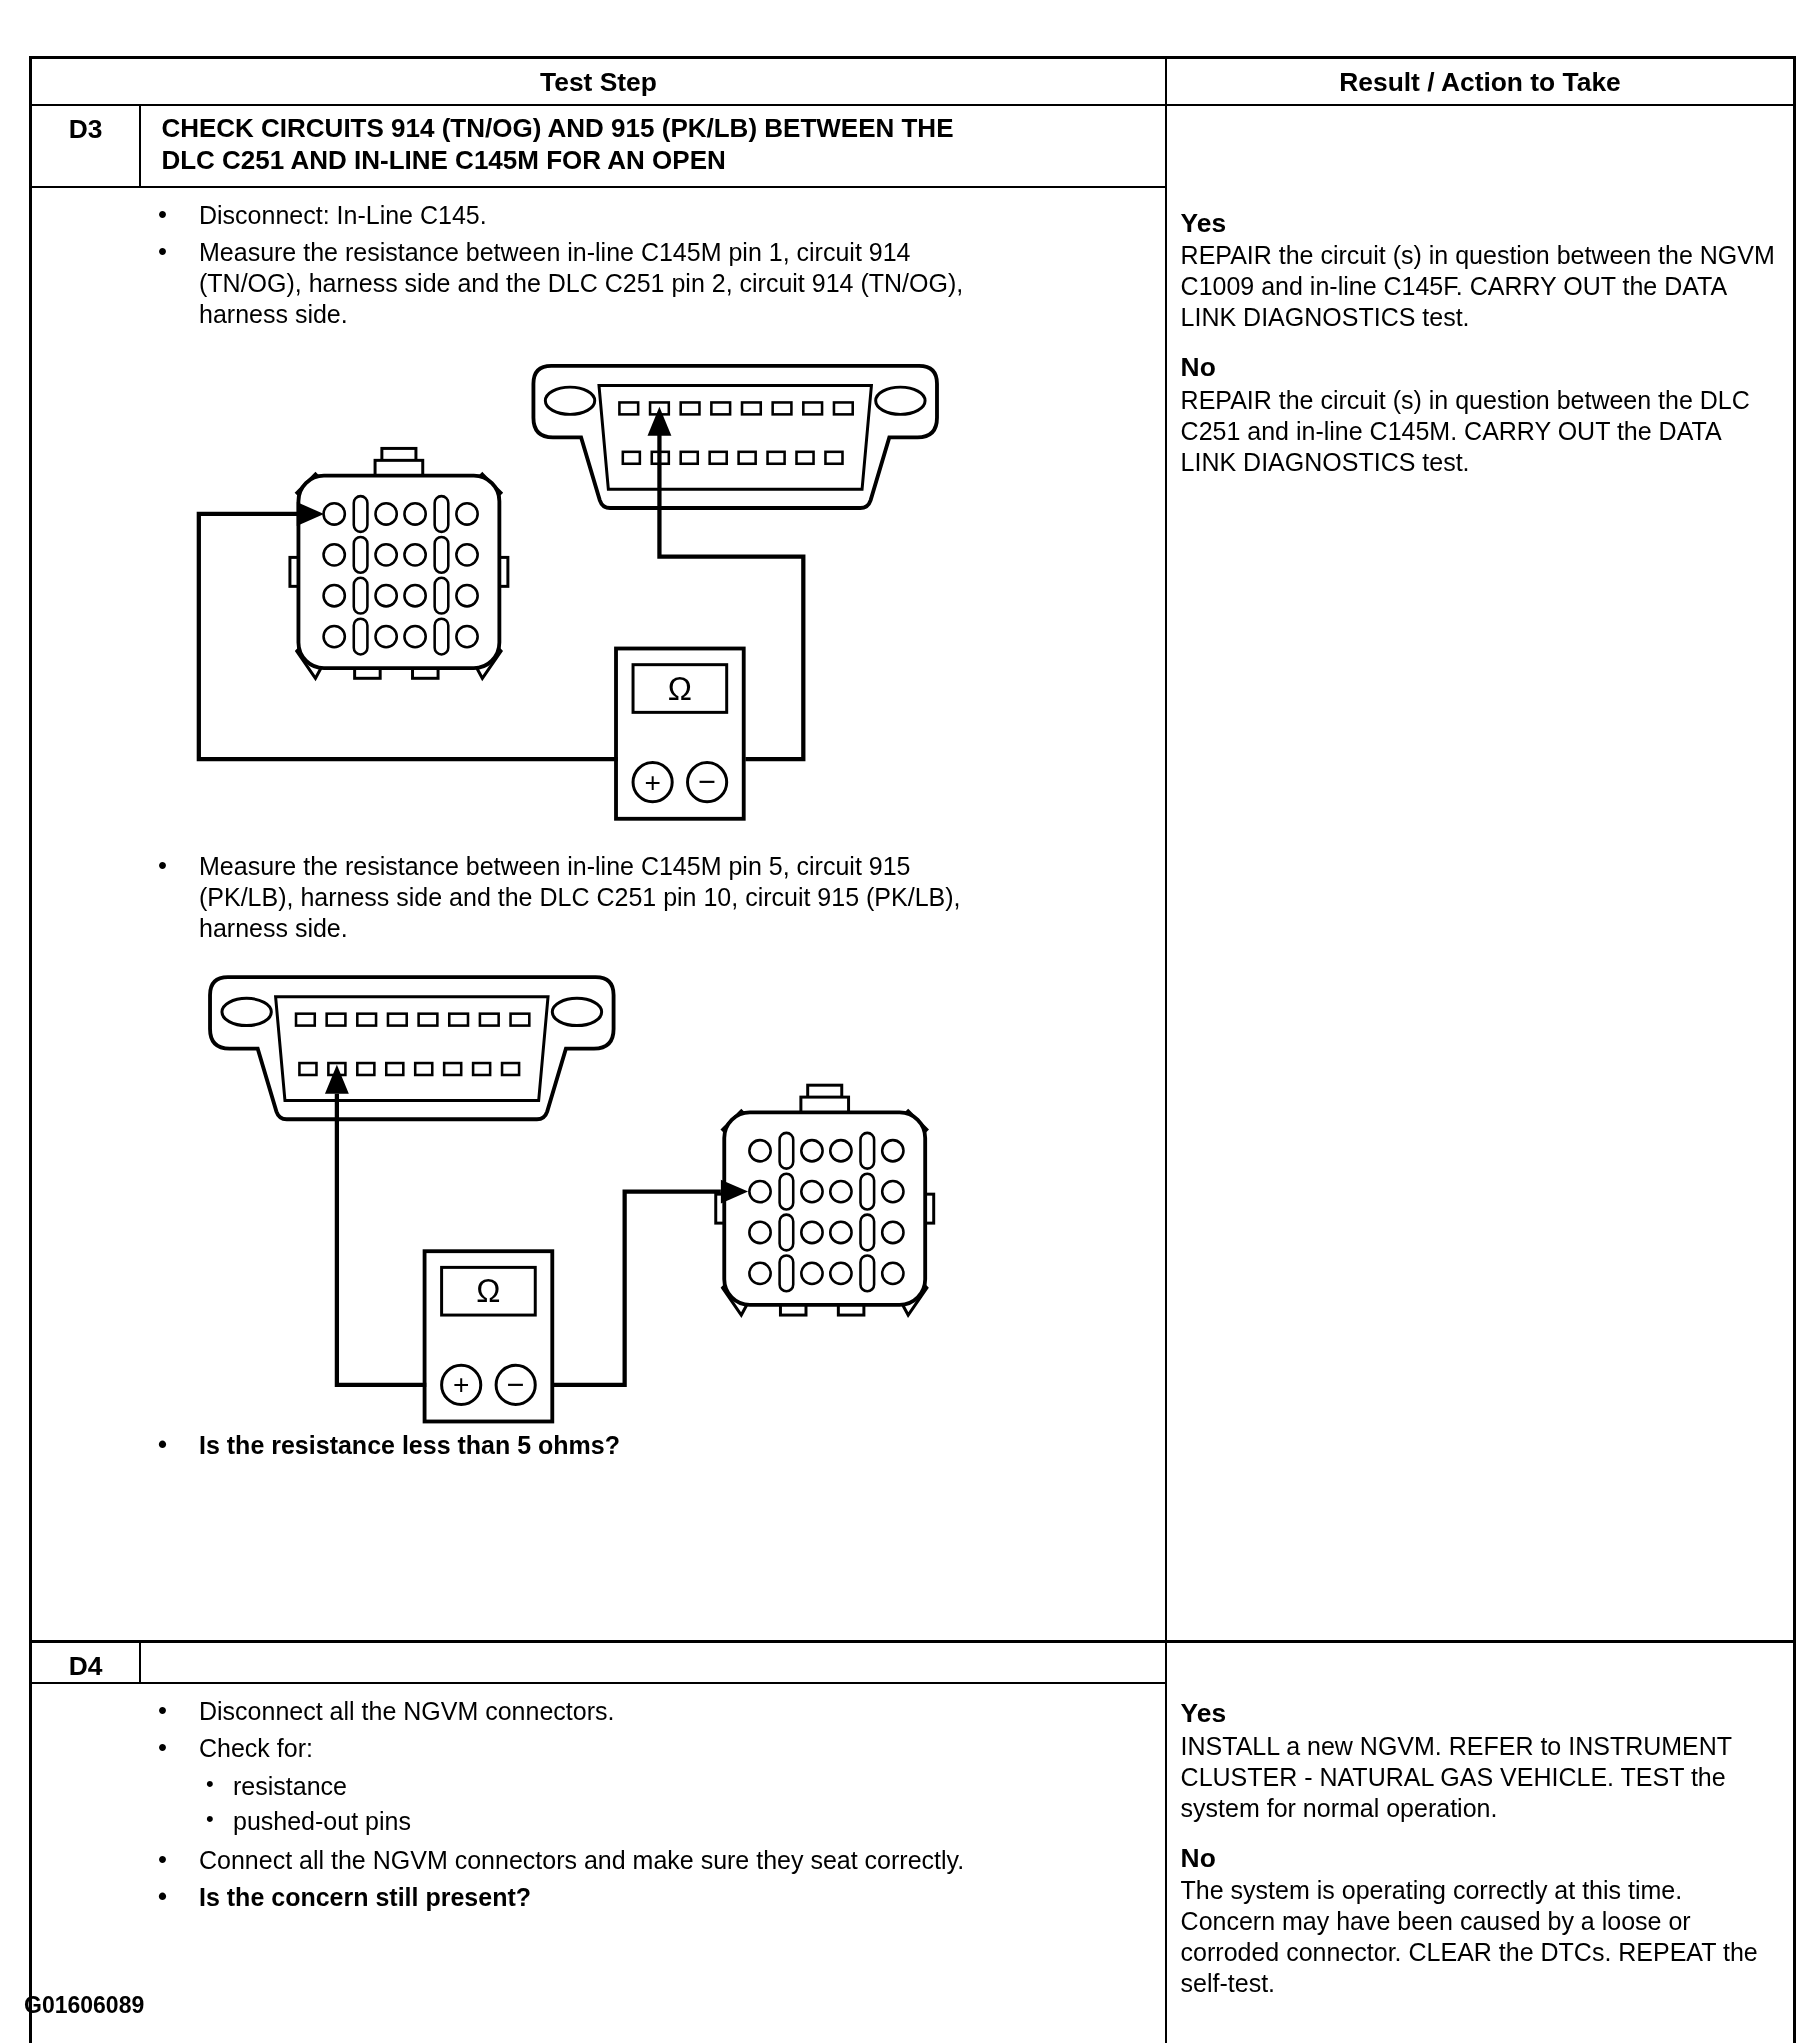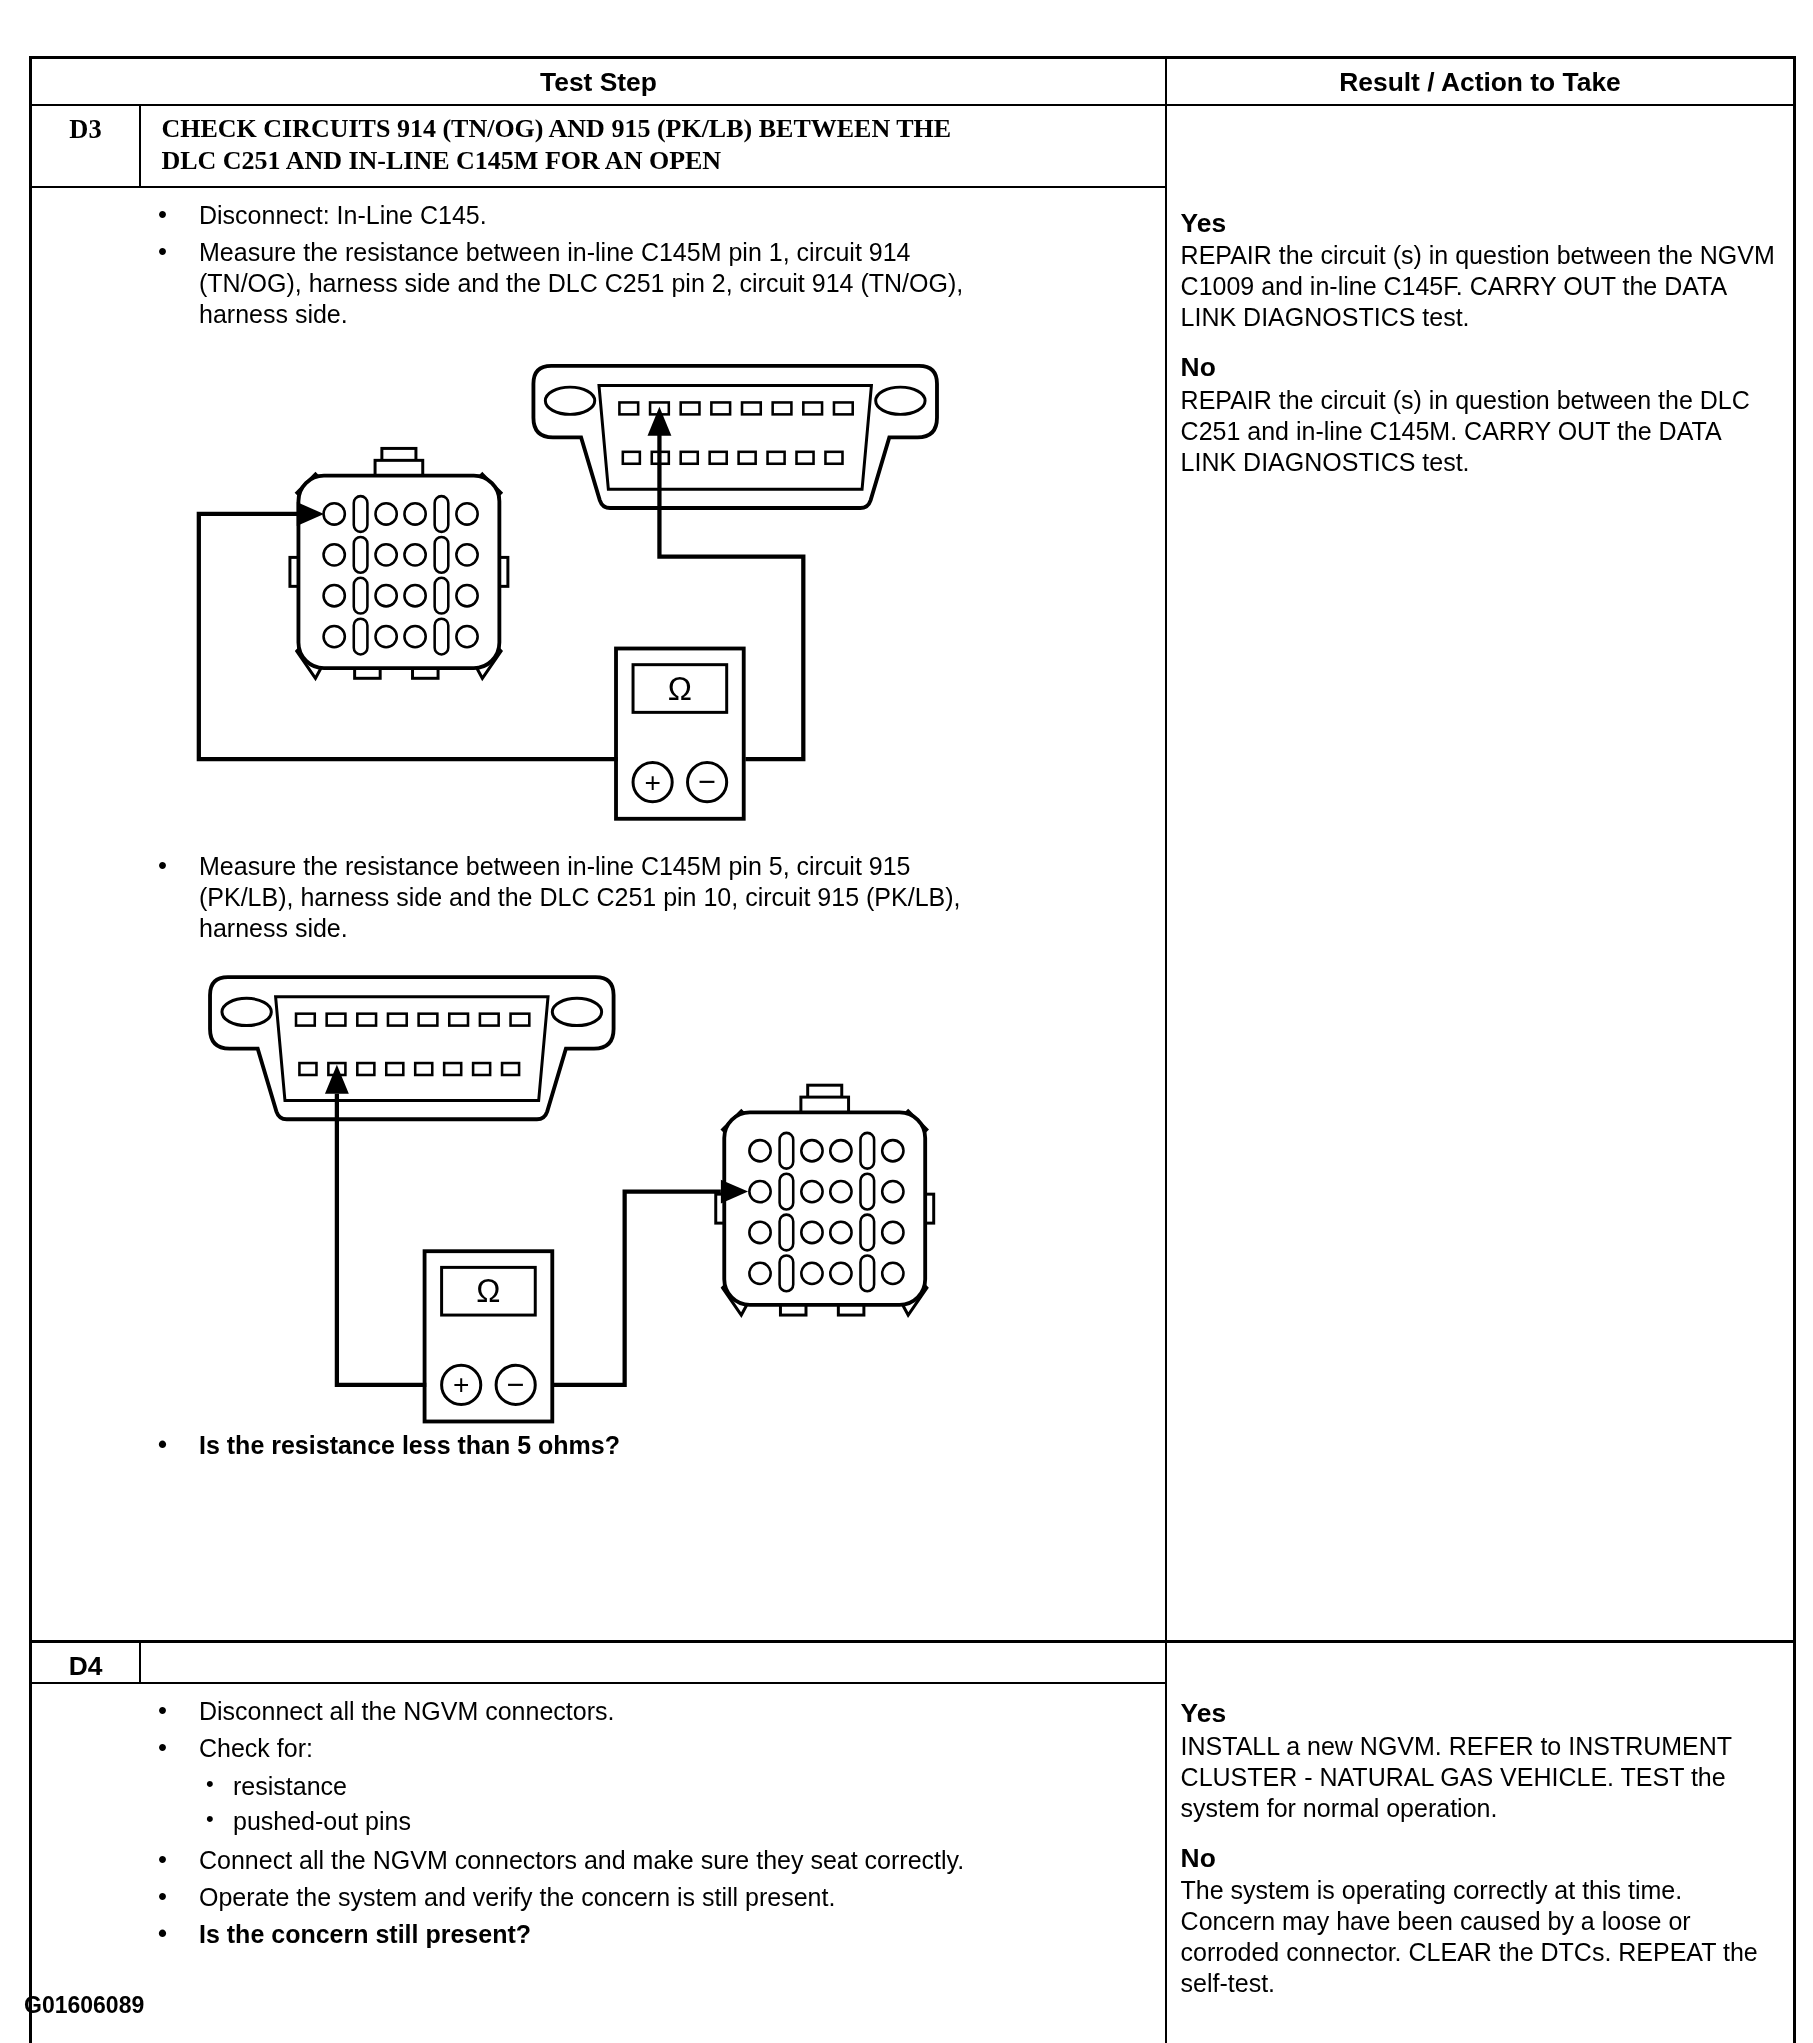--- a/index.html
+++ b/index.html
@@ -13,21 +13,21 @@
   .ptable {
     position:absolute; left:29px; top:56px; width:1767px;
     border:3.4px solid #000; background:#fff;
     display:grid; grid-template-columns:1133px 1fr;
   }
   .th { font-weight:bold; font-size:26.4px; text-align:center; padding:7.7px 0 6px; border-bottom:2.6px solid #000; }
   .th-left  { grid-column:1; grid-row:1; }
   .th-right { grid-column:2; grid-row:1; border-left:2.6px solid #000; }
 
   .trow { display:flex; border-bottom:2.6px solid #000; }
-  #d3-title { grid-column:1; grid-row:2;font-family:Liberation Serif, serif; }
+  #d3-title { grid-column:1; grid-row:2; }
   #d4-title { grid-column:1; grid-row:4; border-top:3.4px solid #000; }
   .tid {
     flex:0 0 109px; width:109px; border-right:2.6px solid #000;
     font-weight:bold; font-size:26.4px; text-align:center; padding-top:8.5px;
   }
   .ttitle { font-weight:bold; font-size:26px; line-height:1.23; padding:7.7px 20.4px 8.5px; max-width:852px; }
 
   .tbody { padding-top:12px; font-size:25px; }
   #d3-body { grid-column:1; grid-row:3; height:1452px; overflow:hidden; }
   #d4-body { grid-column:1; grid-row:5; height:452px; overflow:hidden; }
@@ -202,21 +202,20 @@
       <ul class="steps">
         <li>Disconnect all the NGVM connectors.</li>
         <li>
           <span>Check for:</span>
           <ul class="substeps">
             <li>resistance</li>
             <li>pushed-out pins</li>
           </ul>
         </li>
         <li>Connect all the NGVM connectors and make sure they seat correctly.</li>
-        <li>Operate the system and verify the concern is still present.</li>
         <li class="bold">Is the concern still present?</li>
       </ul>
     </div>
 
     <div class="result-cell" id="d4-result">
       <div class="yn-label">Yes</div>
       <div class="yn-text">INSTALL a new NGVM. REFER to INSTRUMENT CLUSTER - NATURAL GAS VEHICLE. TEST the system for normal operation.</div>
       <div class="yn-label">No</div>
       <div class="yn-text">The system is operating correctly at this time. Concern may have been caused by a loose or corroded connector. CLEAR the DTCs. REPEAT the self-test.</div>
     </div>

